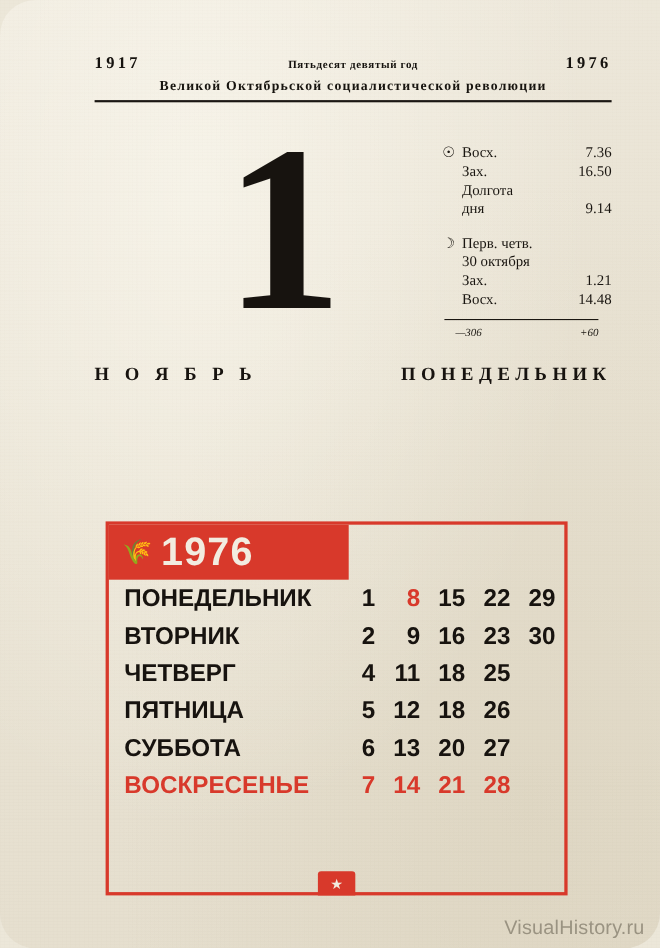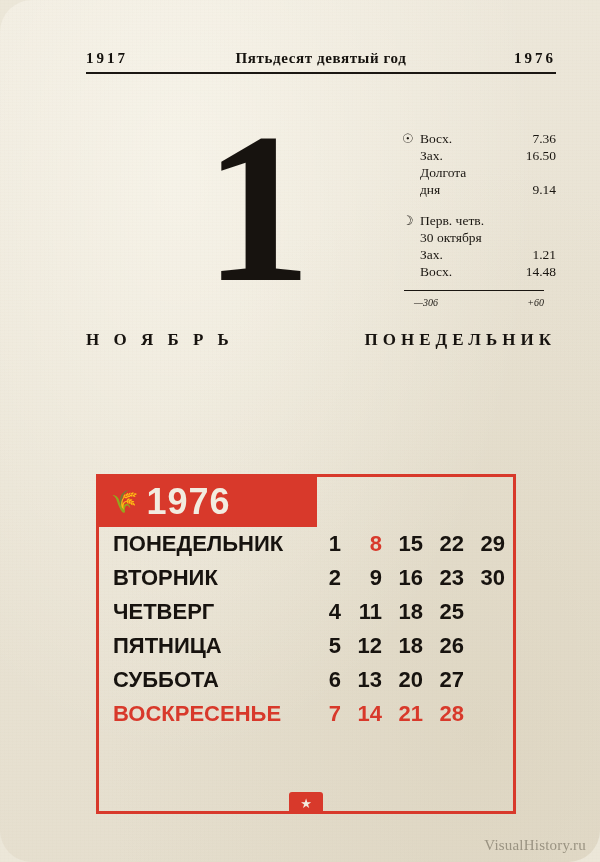--- a/index.html
+++ b/index.html
@@ -44,21 +44,21 @@
     display: flex;
     align-items: baseline;
     justify-content: space-between;
     color: #15120e;
     font-family: "Liberation Serif", serif;
     font-size: 15px;
     letter-spacing: 3px;
     font-weight: 700;
   }
   .header-row1 .center {
-    font-size: 15px;
+    font-size: 10px;
     letter-spacing: 0.6px;
     font-weight: 700;
   }
   .header-row2 {
     margin-top: 4px;
     text-align: center;
     font-size: 12.5px;
     letter-spacing: 1.1px;
     color: #17140f;
     font-weight: 700;
@@ -248,38 +248,39 @@
     align-items: center;
     justify-content: center;
     font-size: 13px;
     line-height: 1;
   }
 
   .watermark {
     position: absolute;
     right: 14px;
     bottom: 8px;
-    font-family: Liberation Serif, serif;
-    font-size: 15px;
+    font-family: Liberation Sans, sans-serif;
+    font-size: 18px;
     color: #9a9382;
     letter-spacing: 0.2px;
   }
 </style>
 </head>
 <body>
 
 <div class="page">
   <div class="grain"></div>
 
   <div class="header">
     <div class="header-row1">
       <span>1917</span>
       <span class="center">Пятьдесят девятый год</span>
       <span>1976</span>
     </div>
+    <div class="header-row2">Великой Октябрьской социалистической революции</div>
     <div class="rule"></div>
   </div>
 
   <div class="day-area">
     <div class="big-day">1</div>
 
     <div class="astro">
       <div class="block">
         <span class="sym">☉</span>
         <div class="line">

